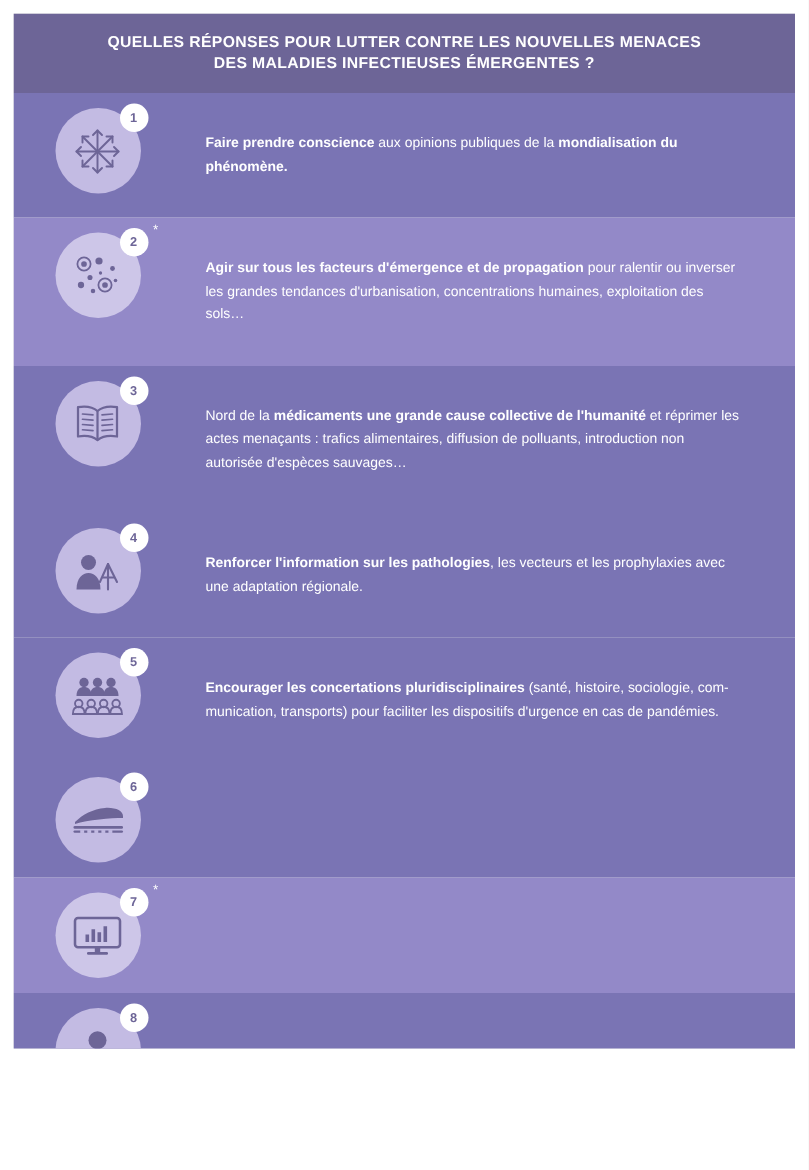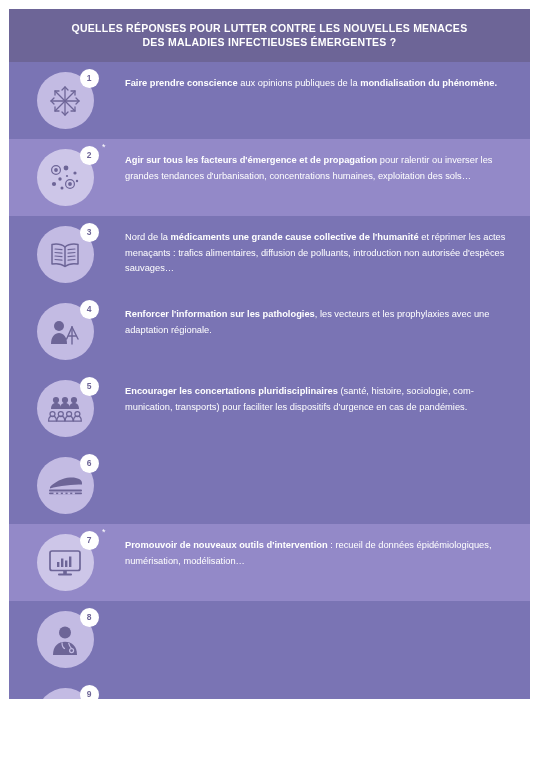--- a/index.html
+++ b/index.html
@@ -113,21 +113,21 @@
   }
 
   .text-cell {
     flex: 1 1 auto;
     padding-right: 20px;
     box-sizing: border-box;
     color: #ffffff;
     font-size: 9.3px;
     line-height: 15.5px;
   }
-  .text-cell p { margin: 4px; }
+  .text-cell p { margin: 16px; }
   .text-cell b { font-weight: bold; }
 </style>
 </head>
 <body>
 
 <div id="poster">
 
   <div class="header">
     <h1 class="header-title">
       <span class="ln">QUELLES RÉPONSES POUR LUTTER CONTRE LES NOUVELLES MENACES</span>
@@ -315,23 +315,20 @@
        <rect x="17" y="12.5" width="2.4" height="6.5"></rect>
        <rect x="21" y="8.5" width="2.4" height="10.5"></rect>
        <rect x="15.2" y="22.5" width="3.6" height="3.6"></rect>
        <rect x="10" y="25.6" width="14" height="1.9" rx="0.9"></rect>
      </g>
               </svg>
             </div>
             <div class="badge">7</div>
             <span class="star">*</span>
           </div>
-        </div>
-        <div class="text-cell">
-          <p><b>Promouvoir de nouveaux outils d'intervention</b><span> : recueil de données épidémiologiques, numérisation, modélisation…</span></p>
         </div>
       </div>
       <div class="row" style="min-height: 63px; padding-top: 10px; padding-bottom: 10px;">
         <div class="icon-cell">
           <div class="icon-wrap">
             <div class="icon-disc">
               <svg width="30" height="32" viewBox="0 0 30 32">
      <g fill="#6d6597">
        <circle cx="15" cy="8.5" r="6"></circle>
        <path d="M3 31 C3 22 8.5 17.8 15 17.8 C21.5 17.8 27 22 27 31 Z"></path>

